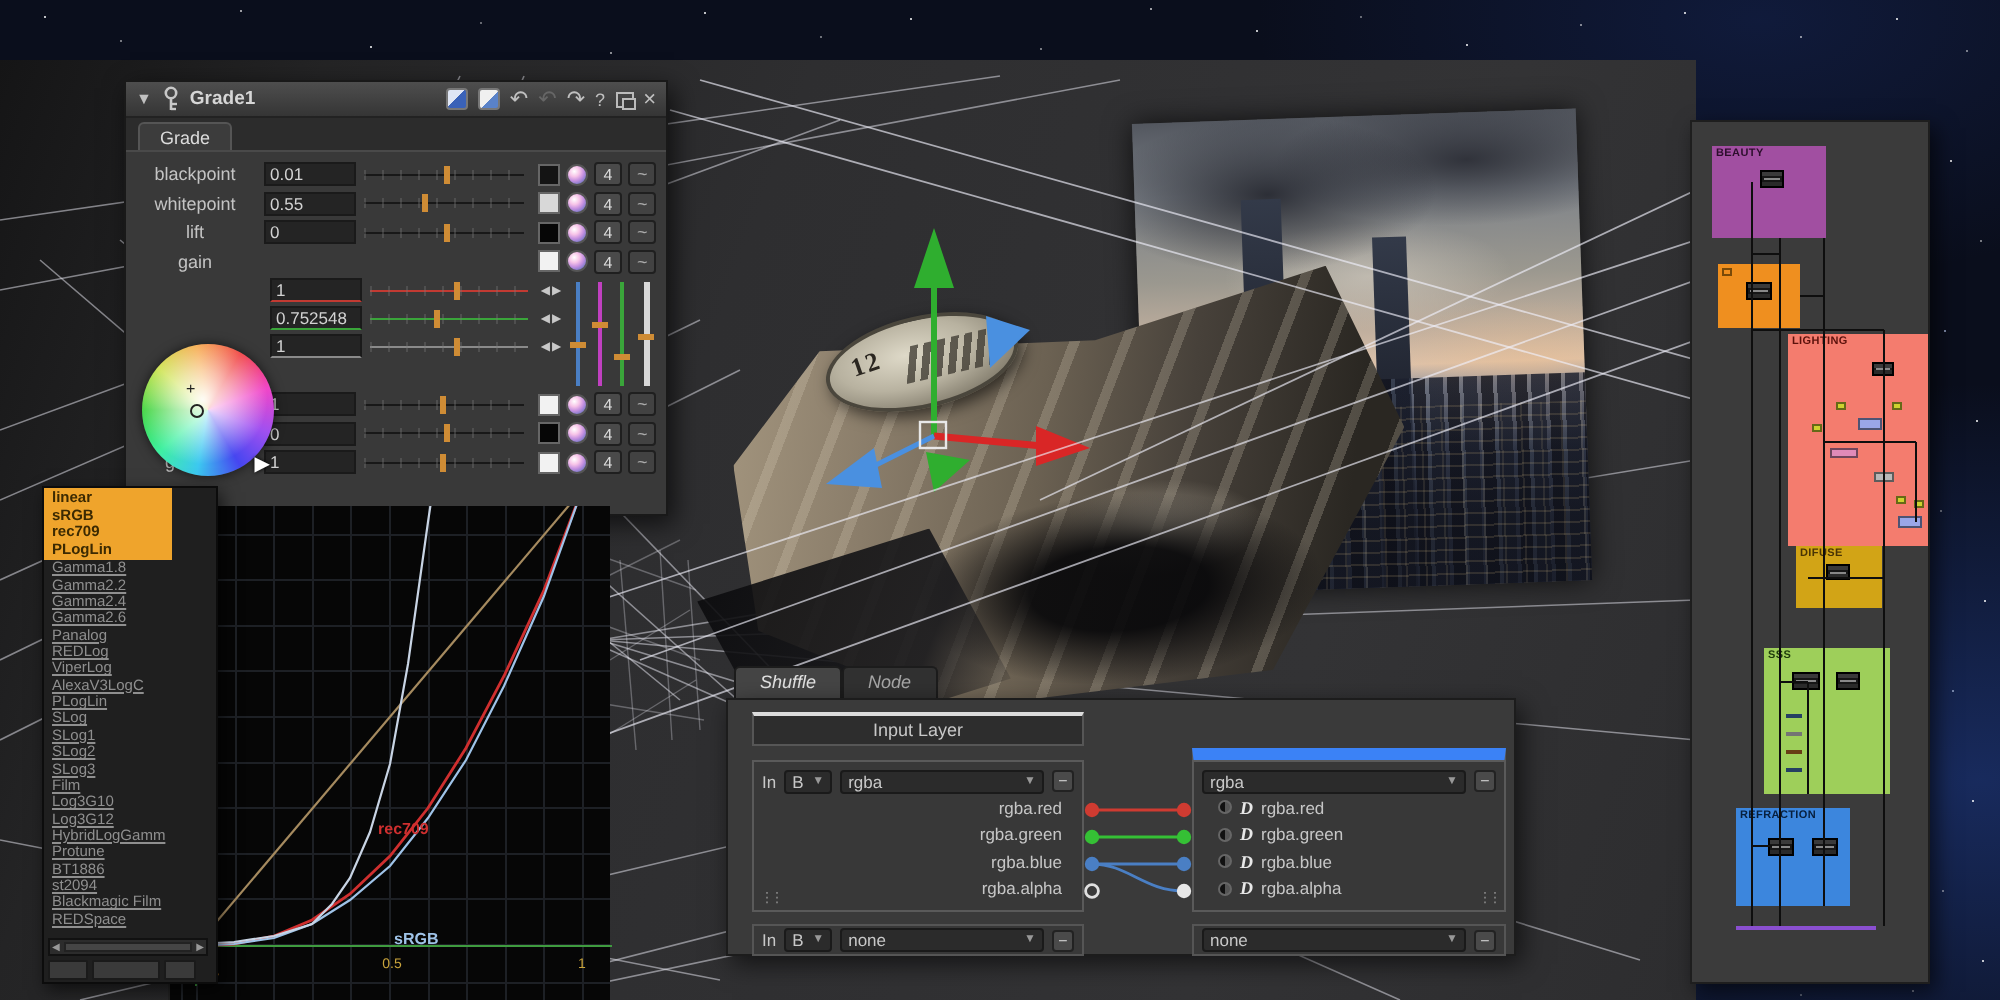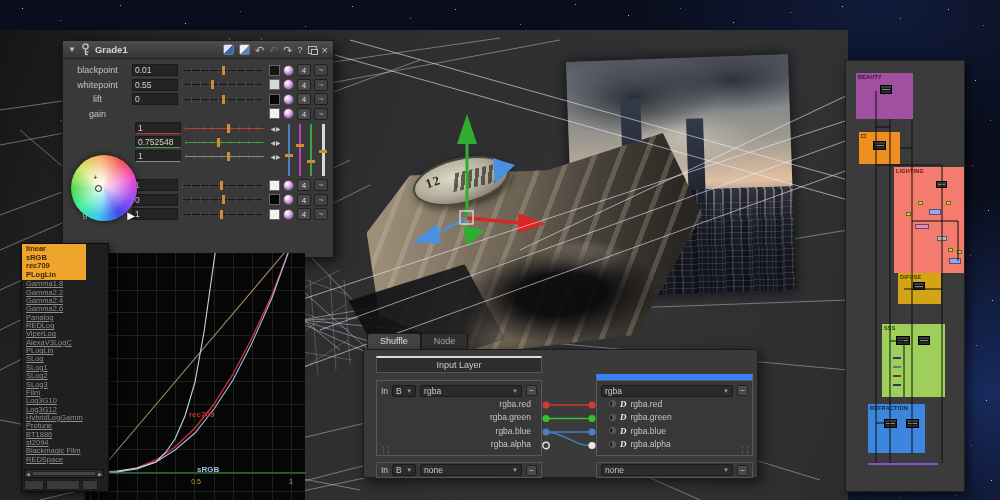--- a/index.html
+++ b/index.html
@@ -152,21 +152,21 @@
   #curve .plot { position:absolute; inset:0;
     background-image:
       repeating-linear-gradient(90deg, #1d2025 0 1px, transparent 1px 19.3px),
       repeating-linear-gradient(0deg, #1d2025 0 1px, transparent 1px 22.8px);
     background-position:13px 220px;
   }
   #curve svg { position:absolute; inset:0; }
   
   #shuffle { position:absolute; left:363px; top:333px; width:395px; height:145px; z-index:4; font-size:8.5px; }
   .sh-tabs { display:flex; padding-left:4px; height:16px; }
-  .sh-tab { padding:2px 12px 0; font-size:9px; border:1px solid #1c1c1c; border-bottom:none; border-radius:3px 3px 0 0; }
+  .sh-tab { padding:2px 12px 0; font-size:9px; border:1px solid #1c1c1c; border-bottom:none; border-radius:3px 3px 0 0;font-style:italic; }
   .sh-tab.active { background:#454545; color:#e2e2e2; }
   .sh-tab.idle { background:#313131; color:#a8a8a8; }
   .sh-body { position:absolute; left:0; top:16px; right:0; bottom:0; background:#3a3a3a;
     border:1px solid #1c1c1c; box-shadow:3px 4px 12px rgba(0,0,0,.6); }
   .sh-head { position:absolute; height:17px; background:#2d2d2d; border:1px solid #565656;
     text-align:center; color:#c8c8c8; line-height:15px; font-size:9px; }
   .sh-head.inp { left:12px; top:6px; width:166px; border-top:2px solid #dcdcdc; }
   .sh-head.outp { left:232px; top:24px; width:157px; border-top:8px solid #3b82f6; }
   .sh-group { position:absolute; top:30px; height:76px; border:1px solid #5a5a5a; background:#383838; }
   .sh-group.gin { left:12px; width:166px; }
@@ -295,20 +295,23 @@
       <span class="t">Grade1</span>
       <span class="tb-box blue"></span>
       <span class="tb-box white"></span>
       <span class="tb-ic" style="font-size:11px">↶</span>
       <span class="tb-ic" style="font-size:11px; color:#666">↶</span>
       <span class="tb-ic" style="font-size:11px">↷</span>
       <span class="tb-ic" style="font-size:9px">?</span>
       <span class="tb-float"></span>
       <span class="tb-ic" style="font-size:11px">×</span>
     </div>
+    <div class="gp-tabs">
+      <span class="gp-tab">Grade</span>
+    </div>
     <div class="gp-body">
       <div class="colorwheel">
         <span class="cw-plus">+</span>
         <span class="cw-marker"></span>
         <span class="cw-play">▶</span>
       </div>
 
       <div class="gprow">
         <span class="gplabel">blackpoint</span>
         <input class="gpfield" value="0.01" style="">

